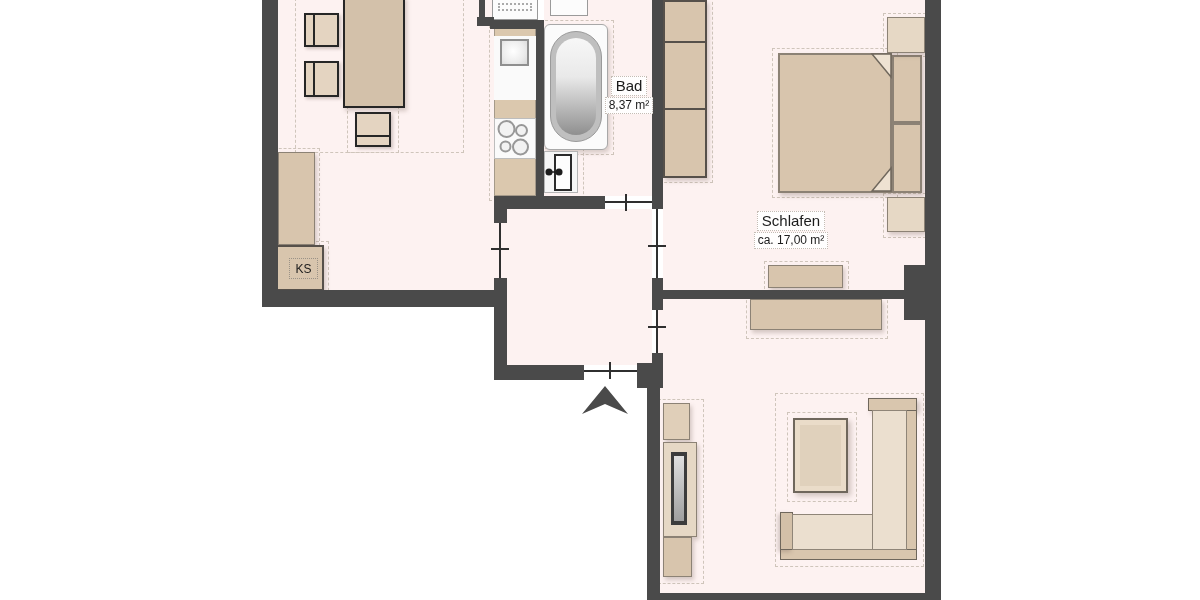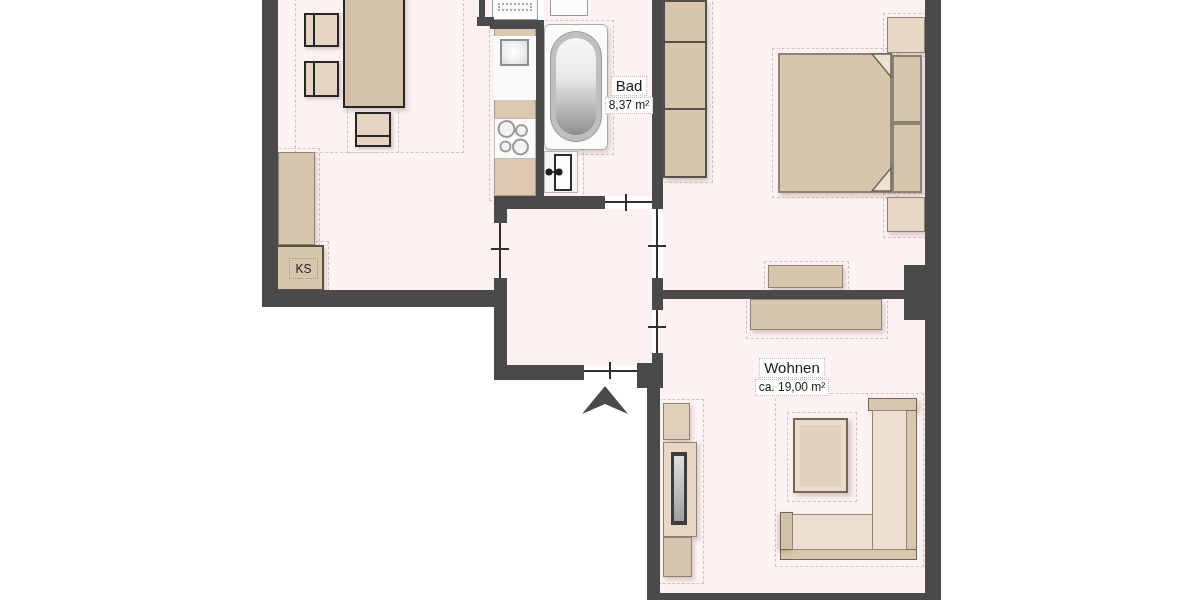--- a/index.html
+++ b/index.html
@@ -170,18 +170,18 @@
     <polygon points="872,54 891,54 891,77" fill="#eee2d2" stroke="#6f675c" stroke-width="1.5"></polygon>
     <polygon points="872,191 891,191 891,168" fill="#eee2d2" stroke="#6f675c" stroke-width="1.5"></polygon>
 
     <polygon points="605,386 628,414 605,404 582,414" fill="#4a4a4a"></polygon>
   </svg>
 
   <div class="room-label" style="left:596px;top:76px;width:66px;">
     <span class="room-name">Bad</span>
     <span class="room-area">8,37 m²</span>
   </div>
-  <div class="room-label" style="left:742px;top:358px;width:100px;">
-    <span class="room-name">Wohnen</span>
-    <span class="room-area">ca. 19,00 m²</span>
+  <div class="room-label" style="left:741px;top:211px;width:100px;">
+    <span class="room-name">Schlafen</span>
+    <span class="room-area">ca. 17,00 m²</span>
   </div>
 
 </div>
 
 </body></html>

